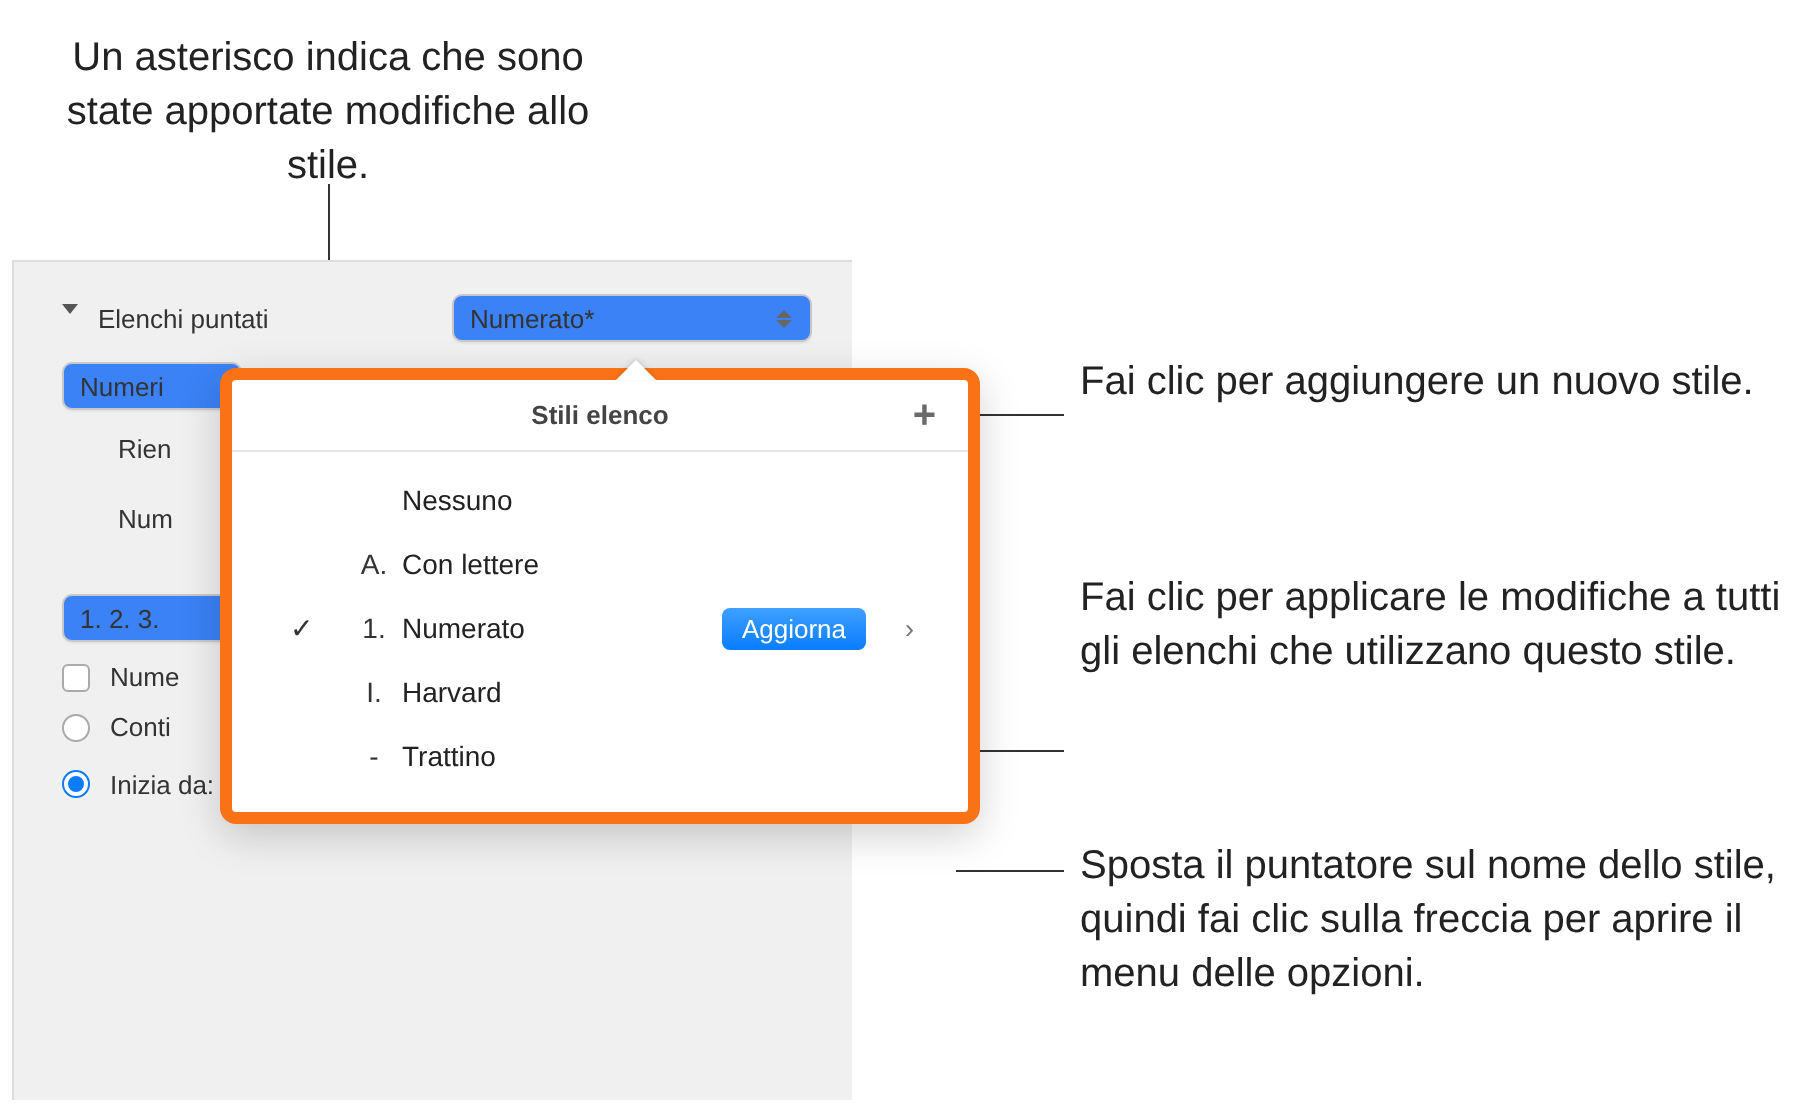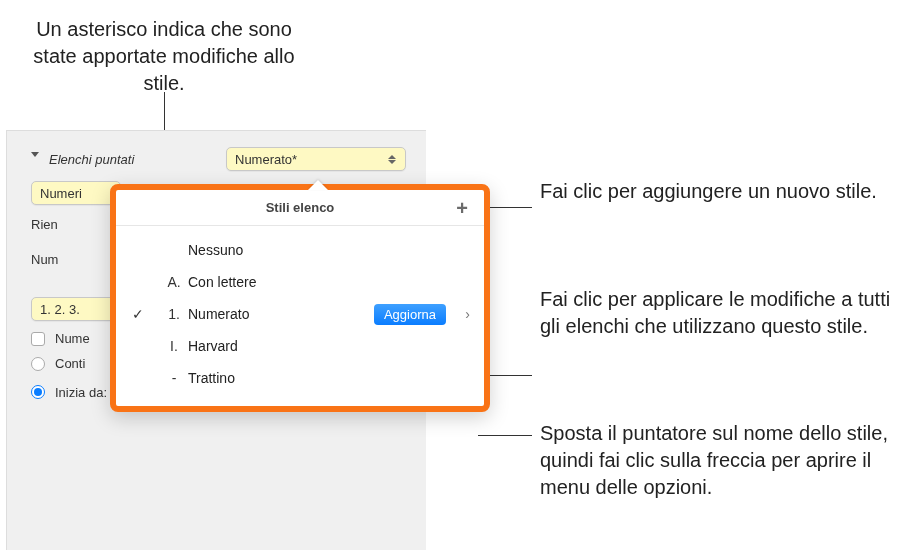--- a/index.html
+++ b/index.html
@@ -55,21 +55,21 @@
       border-top: 5px solid #555;
       border-left: 4px solid transparent;
       border-right: 4px solid transparent;
       margin-right: 4px;
     }
     .label-small { font-size: 13px; color: #333; }
     .dropdown {
       display: flex;
       align-items: center;
       justify-content: space-between;
-      background: #fef9c3;
+      background: #3b82f6;
       border: 1px solid #c8c8c8;
       border-radius: 5px;
       padding: 4px 8px;
       height: 24px;
       box-shadow: 0 1px 1px rgba(0,0,0,0.05);
     }
     .dropdown .chev {
       width: 10px; height: 10px;
       display: flex; flex-direction: column; align-items: center; justify-content: center;
       gap: 1px;
@@ -117,21 +117,21 @@
     .plus-btn {
       position: absolute;
       right: 10px;
       top: 6px;
       font-size: 20px;
       color: #6b6b6b;
       cursor: pointer;
       line-height: 1;
       padding: 2px 6px;
     }
-    .style-list { padding: 8px 2px 12px; }
+    .style-list { padding: 8px 15px 12px; }
     .style-item {
       display: flex;
       align-items: center;
       height: 32px;
       padding: 0 14px 0 40px;
       font-size: 14px;
       color: #222;
       position: relative;
       cursor: pointer;
     }
@@ -195,20 +195,21 @@
       top: 2px; left: 2px;
       width: 8px; height: 8px;
       background: #0a7dff;
       border-radius: 50%;
     }
     .field-label-col {
       width: 78px;
       text-align: right;
       font-size: 13px;
       color: #333;
+      margin-left: 28px;
     }
     .stepper {
       display: flex;
       align-items: center;
       background: #fff;
       border: 1px solid #c8c8c8;
       border-radius: 4px;
       height: 22px;
       width: 50px;
       justify-content: flex-end;
@@ -235,21 +236,21 @@
 <div class="lead-line" style="top:132px; left:304px; width:1px; height:20px;"></div>
 
 <div class="lead-line" style="top:207px; left:478px; width:54px; height:1px;"></div>
 <div class="lead-line" style="top:375px; left:444px; width:88px; height:1px;"></div>
 <div class="lead-line" style="top:375px; left:380px; width:1px; height:40px;"></div>
 <div class="lead-line" style="top:375px; left:380px; width:64px; height:1px;"></div>
 <div class="lead-line" style="top:435px; left:478px; width:54px; height:1px;"></div>
 
 <div class="panel">
   <div class="row" style="justify-content: space-between;">
-    <div style="display:flex; align-items:flex-start; gap:6px;font-style:italic;">
+    <div style="display:flex; align-items:flex-start; gap:6px;">
       <span class="disclosure"></span>
       <span class="label-small">Elenchi puntati</span>
     </div>
     <div class="dropdown" style="width:180px;">
       <span>Numerato*</span>
       <span class="chev">
         <span class="chev-up"></span>
           <span class="chev-down"></span>
       </span>
     </div>

